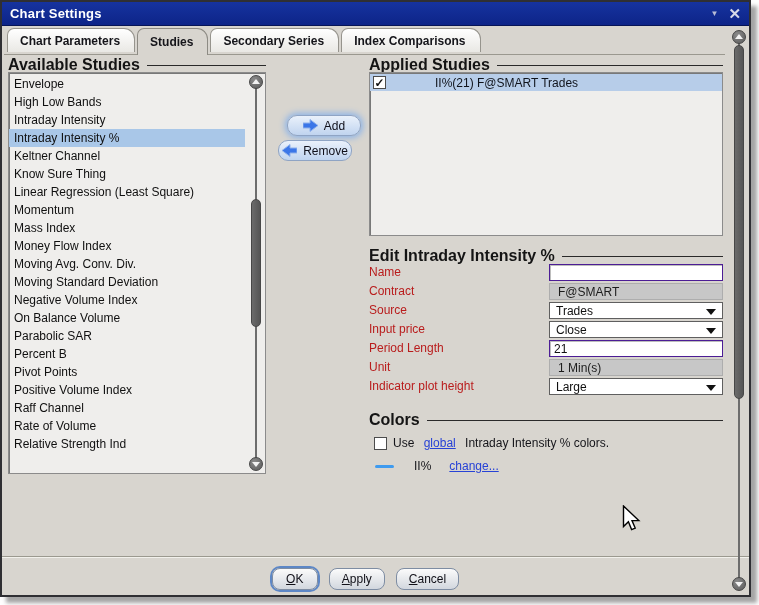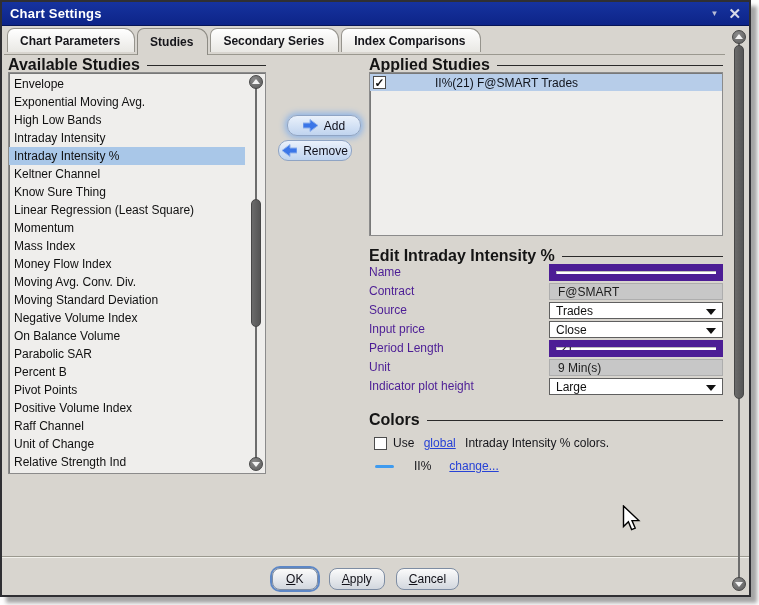--- a/index.html
+++ b/index.html
@@ -84,24 +84,24 @@
   .applied-row .al-label { font-size:12px; color:#10141c;margin-left:44px; }
 
   .cb {
     width:13px; height:13px; background:#ffffff; border:1px solid #4c4c4c;
     display:inline-flex; align-items:center; justify-content:center;
     font-size:12px; font-weight:bold; color:#101010; line-height:12px;
     flex:0 0 auto;
   }
 
   
-  .form-label { position:absolute; left:367px; font-size:12px; color:#4c1d95; height:16px; line-height:16px; }
+  .form-label { position:absolute; left:367px; font-size:12px; color:#b91c1c; height:16px; line-height:16px; }
   .field { position:absolute; left:547px; width:174px; height:17px; font-size:12px; }
   input.txt {
-    width:100%; height:100%; border:7px solid #4c1d95; background:#ffffff;
+    width:100%; height:100%; border:1px solid #4c1d95; background:#ffffff;
     font-family:"Liberation Sans", sans-serif; font-size:12px; padding:0 4px; color:#101010;
     box-shadow:inset 1px 1px 0 #bdbdbd;
   }
   .field-ro {
     display:flex; align-items:center; padding:0 8px;
     background:#c7c7c7; border:1px solid #adadad; color:#1c1c1c; height:100%;
   }
   .dropdown {
     display:flex; align-items:center; padding:0 6px;
     background:#ffffff; border:1px solid #5f5f5f; height:100%; color:#101010;
@@ -159,40 +159,39 @@
         <div class="tab">Index Comparisons</div>
       </div>
 
       <div class="group-header" style="left:6px; top:31px; width:258px;">
         <span class="gh-label">Available Studies</span>
         <span class="gh-rule"></span>
       </div>
 
       <div class="listbox" style="left:6px; top:45px; width:258px; height:402px; padding:2px 20px 0 0;">
         <div class="list-item">Envelope</div>
-        <div class="list-item">Exponential Moving Avg.</div>
         <div class="list-item">High Low Bands</div>
         <div class="list-item">Intraday Intensity</div>
         <div class="list-item selected">Intraday Intensity %</div>
         <div class="list-item">Keltner Channel</div>
         <div class="list-item">Know Sure Thing</div>
         <div class="list-item">Linear Regression (Least Square)</div>
         <div class="list-item">Momentum</div>
         <div class="list-item">Mass Index</div>
         <div class="list-item">Money Flow Index</div>
         <div class="list-item">Moving Avg. Conv. Div.</div>
         <div class="list-item">Moving Standard Deviation</div>
         <div class="list-item">Negative Volume Index</div>
         <div class="list-item">On Balance Volume</div>
         <div class="list-item">Parabolic SAR</div>
         <div class="list-item">Percent B</div>
         <div class="list-item">Pivot Points</div>
         <div class="list-item">Positive Volume Index</div>
         <div class="list-item">Raff Channel</div>
-        <div class="list-item">Unit of Change</div>
+        <div class="list-item">Rate of Volume</div>
         <div class="list-item">Relative Strength Ind</div>
 
         <div class="sbar" style="right:1px; top:0; bottom:0; width:17px;">
           <div class="sb-line" style="top:8px; bottom:8px;"></div>
           <div class="sb-thumb" style="top:126px; height:128px;"></div>
           <div class="sb-circle" style="top:2px;">
               <span class="tri-up"></span>
             </div>
           <div class="sb-circle" style="bottom:2px;">
               <span class="tri-down"></span>
@@ -251,21 +250,21 @@
           <span>Close</span>
           <span class="dd-arrow"></span>
         </div>
       </div>
 
       <div class="form-label" style="top:313px;">Period Length</div>
       <div class="field" style="top:313px;"><input class="txt" type="text" value="21" style=""></div>
 
       <div class="form-label" style="top:332px;">Unit</div>
       <div class="field" style="top:332px;">
-          <div class="field-ro">9 Min(s)</div>
+          <div class="field-ro">1 Min(s)</div>
         </div>
 
       <div class="form-label" style="top:351px;">Indicator plot height</div>
       <div class="field" style="top:351px;">
         <div class="dropdown">
           <span>Large</span>
           <span class="dd-arrow"></span>
         </div>
       </div>
 

